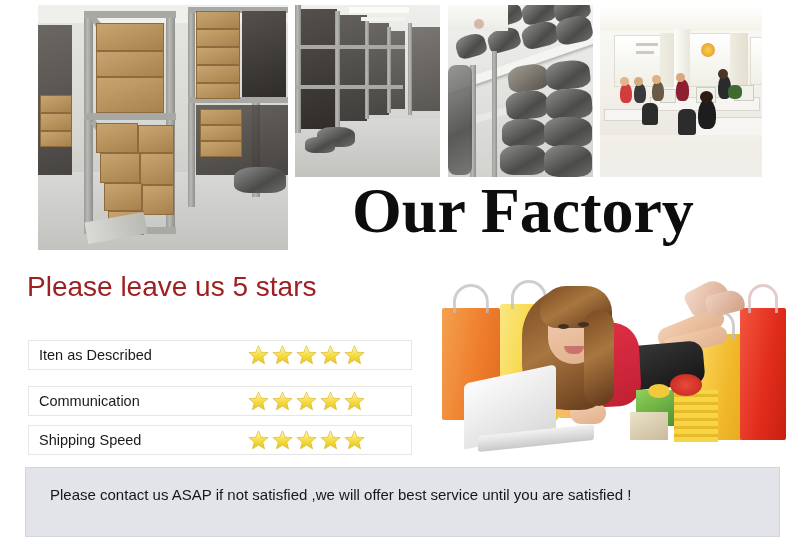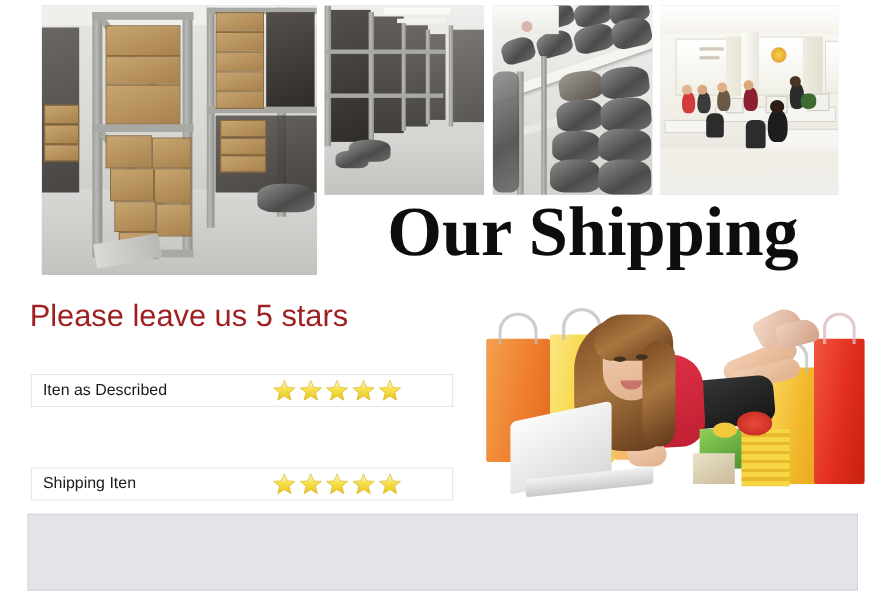--- a/index.html
+++ b/index.html
@@ -258,21 +258,21 @@
       <div style="position:absolute;left:128px;top:80px;width:14px;height:14px;background:#3f6b32;border-radius:40%;"></div>
 
       <div class="chair" style="left:42px;top:98px;width:16px;height:22px;"></div>
       <div class="chair" style="left:78px;top:104px;width:18px;height:26px;"></div>
 
       <div class="floor" style="height:42px;background:linear-gradient(#f2f0e8,#e0ddd3);"></div>
       <div style="position:absolute;left:0;bottom:0;width:100%;height:42px;background:linear-gradient(180deg,rgba(255,255,255,0),rgba(255,255,255,.55));"></div>
     </div>
   </div>
 
-  <div id="our-factory">Our Shipping</div>
+  <div id="our-factory">Our Factory</div>
 
   <div id="leave-stars">
     <div>Please leave us 5 stars</div>
   </div>
 
   <div class="rating-row" style="top:340px;">
     <span class="label">Iten as Described</span>
     <span class="stars">
       <svg class="star" viewBox="0 0 24 24">
           <defs>
@@ -292,23 +292,43 @@
         </svg>
       <svg class="star" viewBox="0 0 24 24">
           <polygon points="12,2 15,9 22.5,9.4 16.7,14.2 18.6,21.6 12,17.5 5.4,21.6 7.3,14.2 1.5,9.4 9,9" fill="url(#g1)" stroke="#d9b320" stroke-width="0.7"></polygon>
         </svg>
       <svg class="star" viewBox="0 0 24 24">
           <polygon points="12,2 15,9 22.5,9.4 16.7,14.2 18.6,21.6 12,17.5 5.4,21.6 7.3,14.2 1.5,9.4 9,9" fill="url(#g1)" stroke="#d9b320" stroke-width="0.7"></polygon>
         </svg>
     </span>
   </div>
 
+  <div class="rating-row" style="top:386px;">
+    <span class="label">Communication</span>
+    <span class="stars">
+      <svg class="star" viewBox="0 0 24 24">
+          <polygon points="12,2 15,9 22.5,9.4 16.7,14.2 18.6,21.6 12,17.5 5.4,21.6 7.3,14.2 1.5,9.4 9,9" fill="url(#g1)" stroke="#d9b320" stroke-width="0.7"></polygon>
+        </svg>
+      <svg class="star" viewBox="0 0 24 24">
+          <polygon points="12,2 15,9 22.5,9.4 16.7,14.2 18.6,21.6 12,17.5 5.4,21.6 7.3,14.2 1.5,9.4 9,9" fill="url(#g1)" stroke="#d9b320" stroke-width="0.7"></polygon>
+        </svg>
+      <svg class="star" viewBox="0 0 24 24">
+          <polygon points="12,2 15,9 22.5,9.4 16.7,14.2 18.6,21.6 12,17.5 5.4,21.6 7.3,14.2 1.5,9.4 9,9" fill="url(#g1)" stroke="#d9b320" stroke-width="0.7"></polygon>
+        </svg>
+      <svg class="star" viewBox="0 0 24 24">
+          <polygon points="12,2 15,9 22.5,9.4 16.7,14.2 18.6,21.6 12,17.5 5.4,21.6 7.3,14.2 1.5,9.4 9,9" fill="url(#g1)" stroke="#d9b320" stroke-width="0.7"></polygon>
+        </svg>
+      <svg class="star" viewBox="0 0 24 24">
+          <polygon points="12,2 15,9 22.5,9.4 16.7,14.2 18.6,21.6 12,17.5 5.4,21.6 7.3,14.2 1.5,9.4 9,9" fill="url(#g1)" stroke="#d9b320" stroke-width="0.7"></polygon>
+        </svg>
+    </span>
+  </div>
 
   <div class="rating-row" style="top:425px;">
-    <span class="label">Shipping Iten</span>
+    <span class="label">Shipping Speed</span>
     <span class="stars">
       <svg class="star" viewBox="0 0 24 24">
           <polygon points="12,2 15,9 22.5,9.4 16.7,14.2 18.6,21.6 12,17.5 5.4,21.6 7.3,14.2 1.5,9.4 9,9" fill="url(#g1)" stroke="#d9b320" stroke-width="0.7"></polygon>
         </svg>
       <svg class="star" viewBox="0 0 24 24">
           <polygon points="12,2 15,9 22.5,9.4 16.7,14.2 18.6,21.6 12,17.5 5.4,21.6 7.3,14.2 1.5,9.4 9,9" fill="url(#g1)" stroke="#d9b320" stroke-width="0.7"></polygon>
         </svg>
       <svg class="star" viewBox="0 0 24 24">
           <polygon points="12,2 15,9 22.5,9.4 16.7,14.2 18.6,21.6 12,17.5 5.4,21.6 7.3,14.2 1.5,9.4 9,9" fill="url(#g1)" stroke="#d9b320" stroke-width="0.7"></polygon>
         </svg>
@@ -366,15 +386,16 @@
     <div class="laptop-base" style="left:60px;top:168px;width:116px;height:16px;transform:skewY(-6deg);"></div>
 
     <div class="gift" style="left:218px;top:128px;width:40px;height:36px;background:linear-gradient(150deg,#8fd15a,#4e9130);"></div>
     <div class="gift" style="left:230px;top:122px;width:22px;height:14px;border-radius:50%;background:#f0c93c;"></div>
     <div class="gift" style="left:212px;top:150px;width:38px;height:28px;background:linear-gradient(150deg,#ece2c9,#c9bb9a);"></div>
     <div class="gift" style="left:256px;top:128px;width:44px;height:52px;background:repeating-linear-gradient(0deg,#f6d642 0 5px,#e8b92c 5px 8px);"></div>
     <div class="gift" style="left:252px;top:112px;width:32px;height:22px;border-radius:50%;background:radial-gradient(#e8493a,#c0261c);"></div>
   </div>
 
   <div id="bottom-banner">
+    <div class="line l1">Please contact us ASAP if not satisfied ,we will offer best service until you are satisfied !</div>
   </div>
 
 </div>
 
 </body></html>

